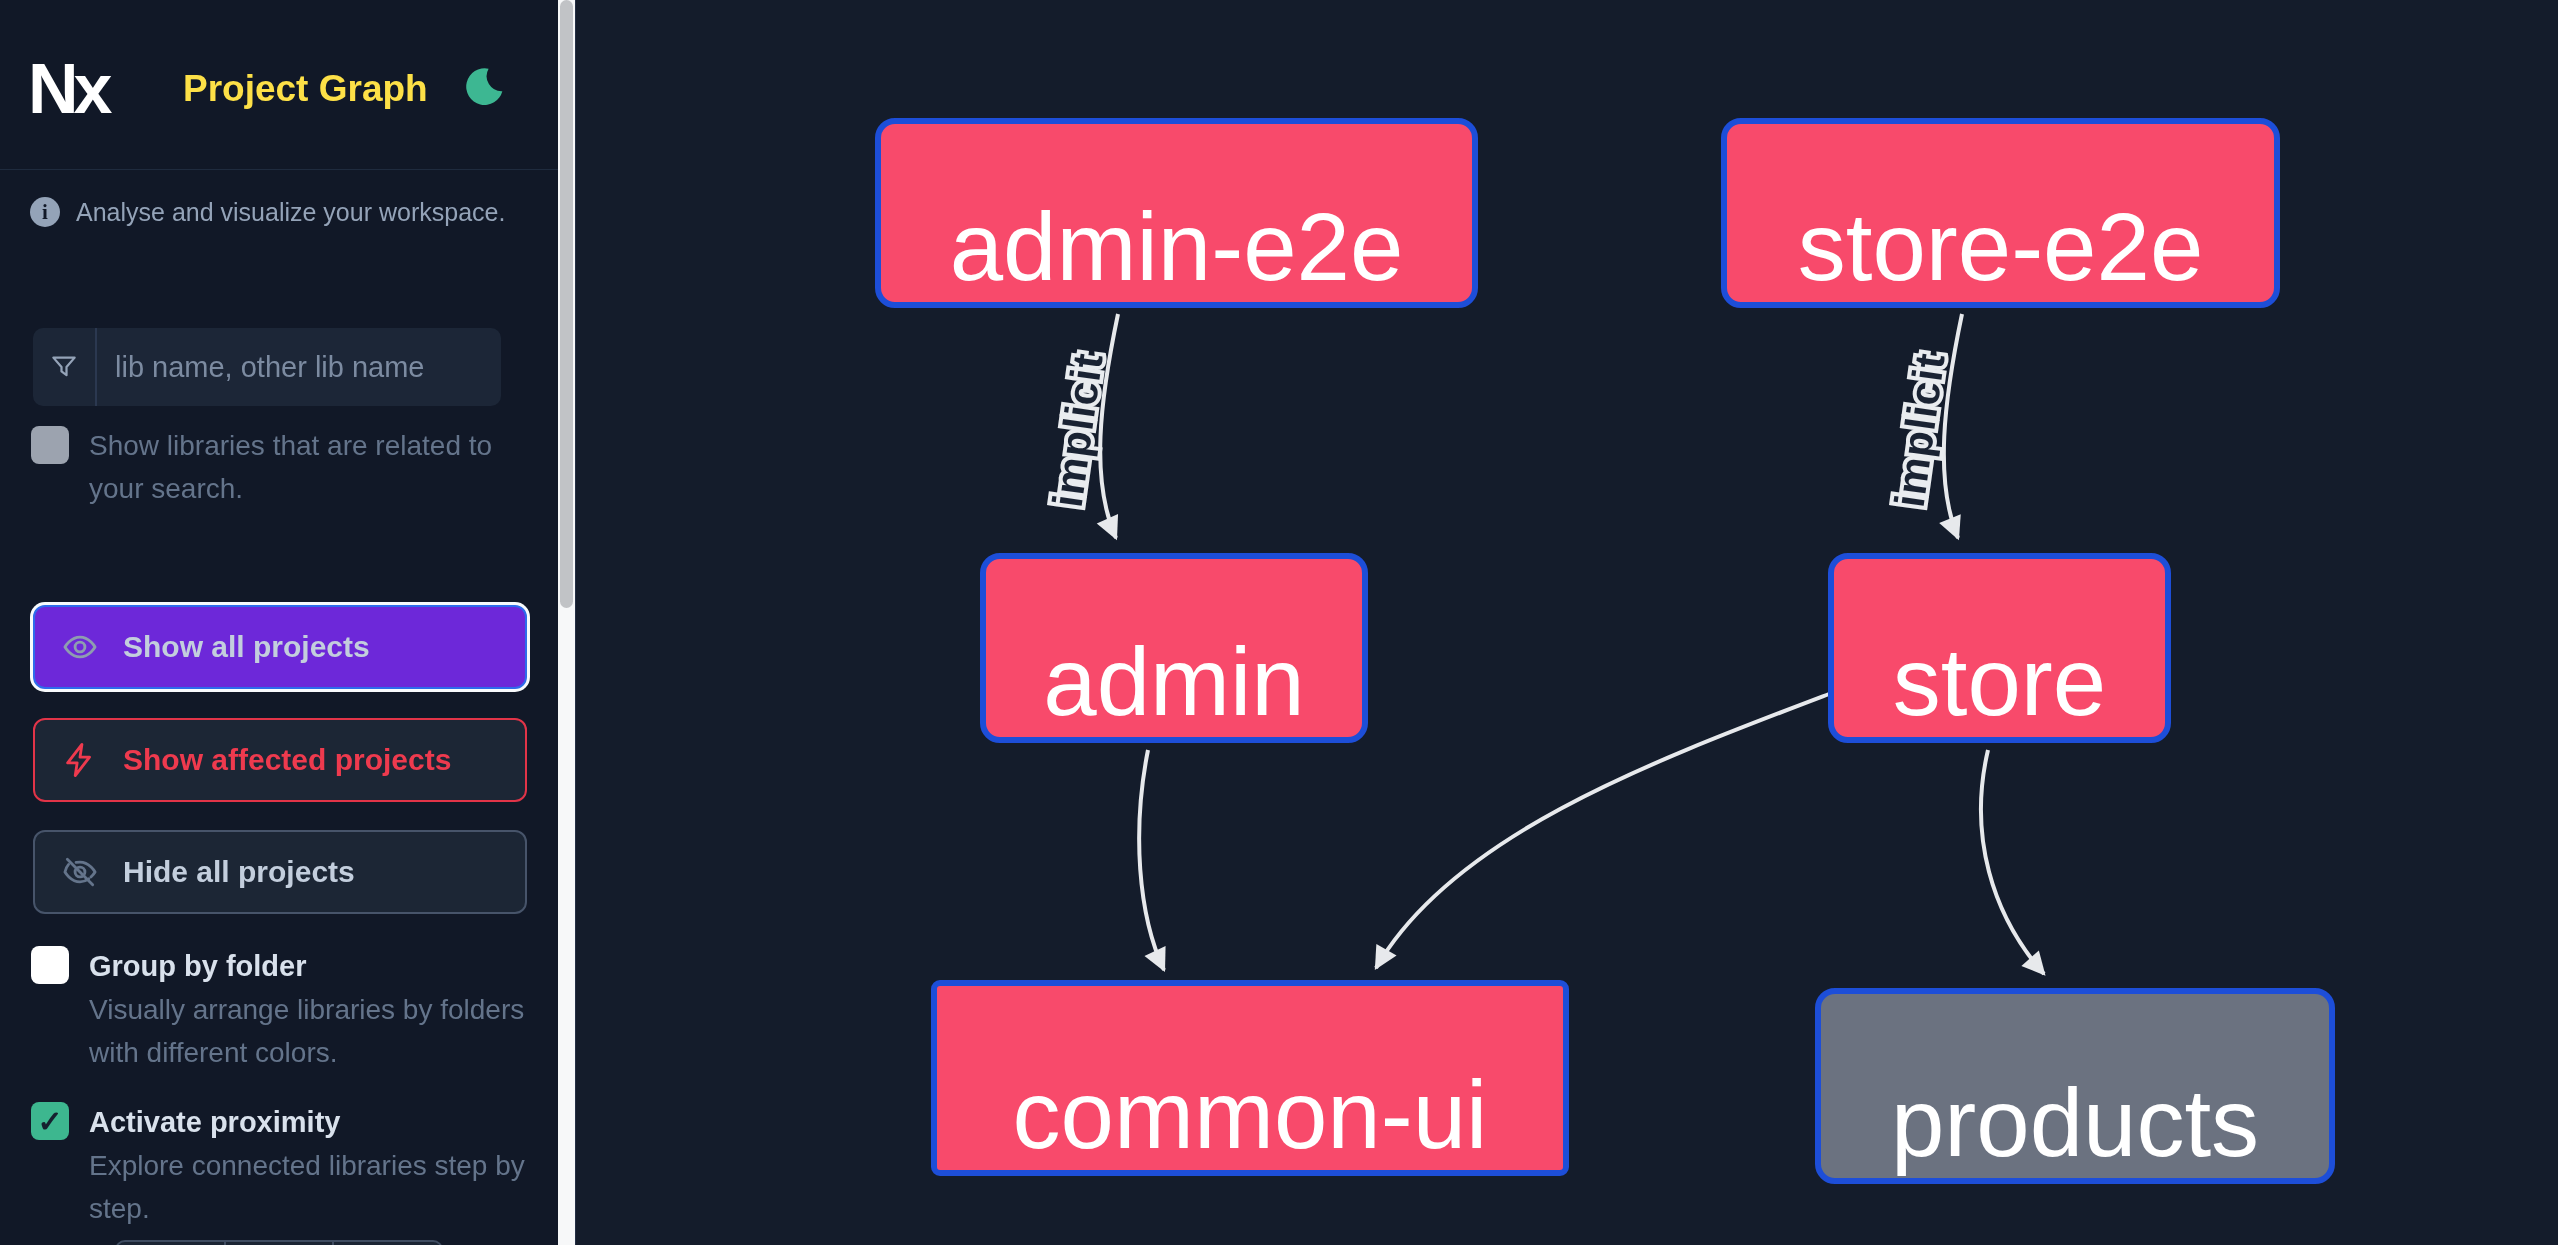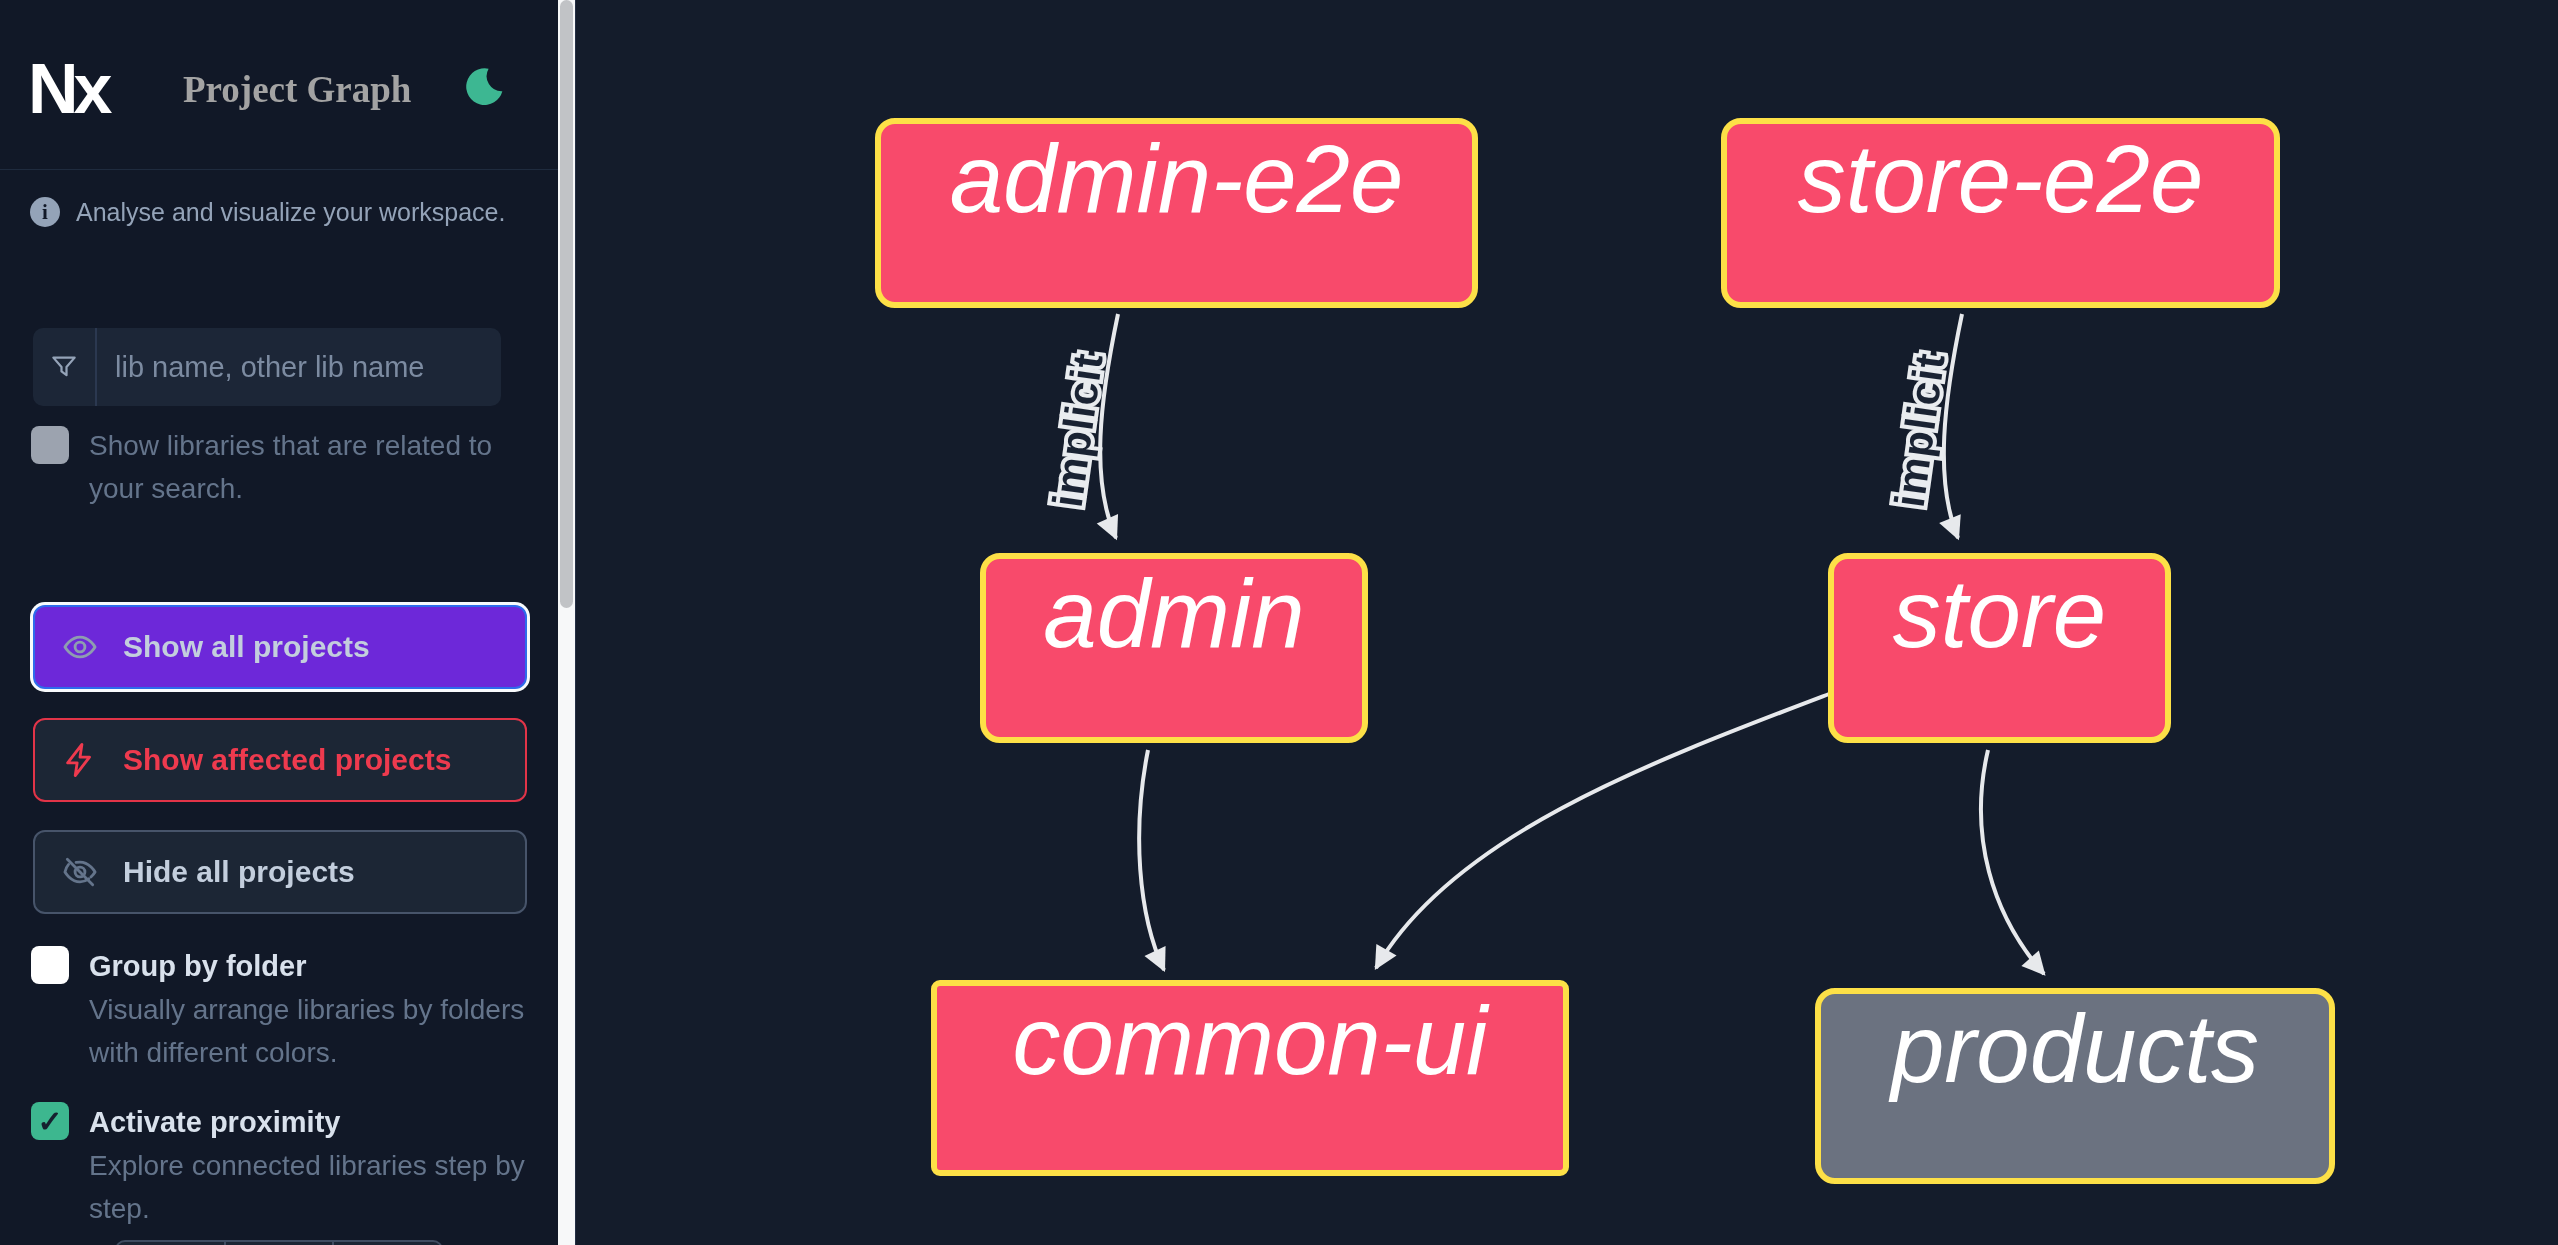--- a/index.html
+++ b/index.html
@@ -11,23 +11,23 @@
 
   
   .canvas { position:absolute; left:575px; top:0; width:1983px; height:1245px;
             background:#141c2b; border-left:1px solid #242f45; }
   svg.edges { position:absolute; left:0; top:0; width:2558px; height:1245px;
               z-index:1; pointer-events:none; }
   .edge-label { font-family:"Liberation Sans",sans-serif; font-size:42px; font-weight:700;
                 fill:#1a2333; stroke:#e9ecef; stroke-width:8px; paint-order:stroke;
                 text-anchor:middle; letter-spacing:1px; }
 
-  .node { position:absolute; z-index:2; display:flex; align-items:flex-start; justify-content:center;
-          border:6px solid #fde047; border-radius:20px; color:#ffffff; font-size:96px;
-          font-weight:400; cursor:pointer; white-space:nowrap;font-style:italic; }
+  .node { position:absolute; z-index:2; display:flex; align-items:flex-end; justify-content:center;
+          border:6px solid #1d4ed8; border-radius:20px; color:#ffffff; font-size:96px;
+          font-weight:400; cursor:pointer; white-space:nowrap; }
   .node.pink { background:#f84a6b; }
   .node.gray { background:#6b7280; }
   .n-admin-e2e { left:875px;  top:118px; width:603px; height:190px; }
   .n-store-e2e { left:1721px; top:118px; width:559px; height:190px; }
   .n-admin     { left:980px;  top:553px; width:388px; height:190px; }
   .n-store     { left:1828px; top:553px; width:343px; height:190px; }
   .n-common-ui { left:931px;  top:980px; width:638px; height:196px;border-radius:9px; }
   .n-products  { left:1815px; top:988px; width:520px; height:196px; }
 
   
@@ -37,21 +37,21 @@
                   background:#f7f8f9; z-index:11; }
   .scroll-thumb { position:absolute; left:2px; top:0; width:13px; height:608px;
                   background:#c1c3c6; border-radius:7px; }
 
   .app-header { position:absolute; left:0; top:0; width:558px; height:170px;
                 border-bottom:1px solid #1f2b3e; }
   .logo { position:absolute; left:28px; top:50px; width:86px; height:78px;
           color:#ffffff; font-size:70px; font-weight:700; letter-spacing:-5px;
           display:flex; align-items:center; }
   .app-title { position:absolute; left:183px; top:68px; font-size:37px; font-weight:700;
-               color:#a3a3a3;font-family:Liberation Serif, serif; }
+               color:#fde047; }
   .theme-btn { position:absolute; left:462px; top:62px; width:48px; height:48px;
                background:none; border:none; cursor:pointer; }
 
   .tagline { position:absolute; left:30px; top:197px; width:510px; display:flex;
              align-items:center; gap:16px; }
   .info-dot { width:30px; height:30px; border-radius:50%; background:#94a3b8;
               color:#111827; font-size:21px; font-weight:700; font-family:"Liberation Serif",serif;
               display:flex; align-items:center; justify-content:center; flex:none; }
   .tagline-text { color:#94a3b8; font-size:25px; }
 

